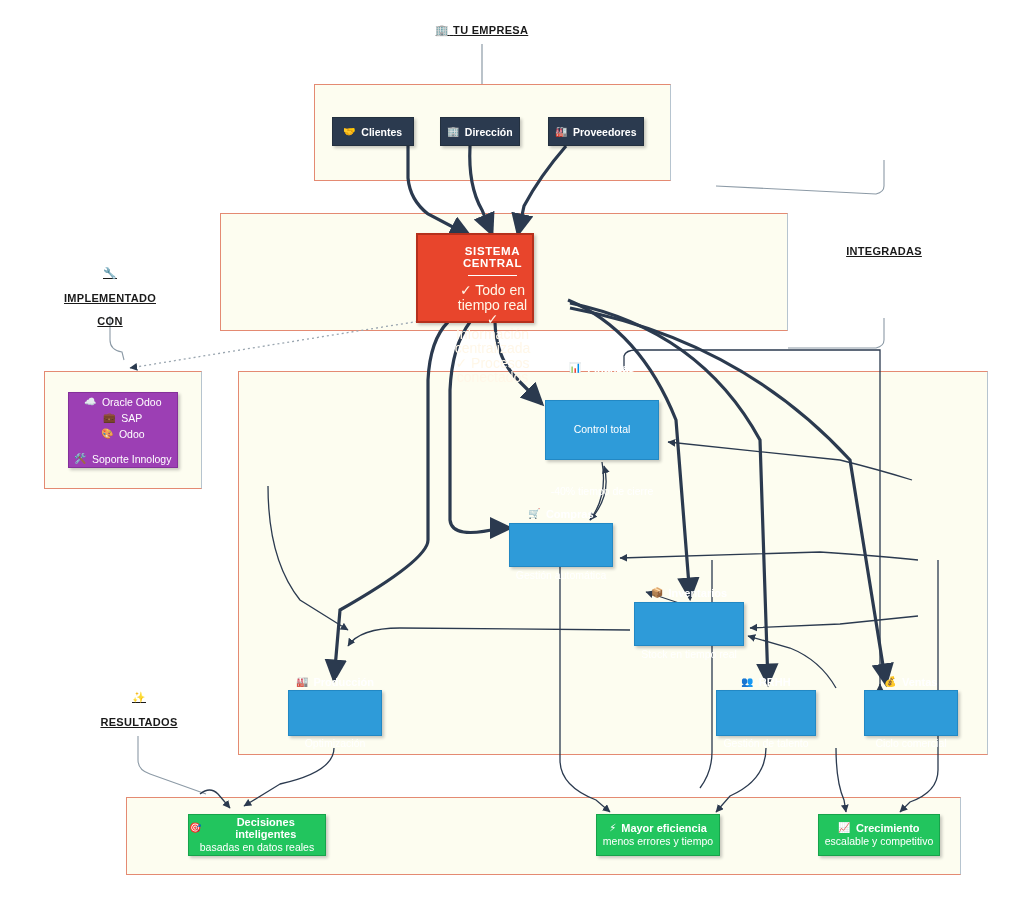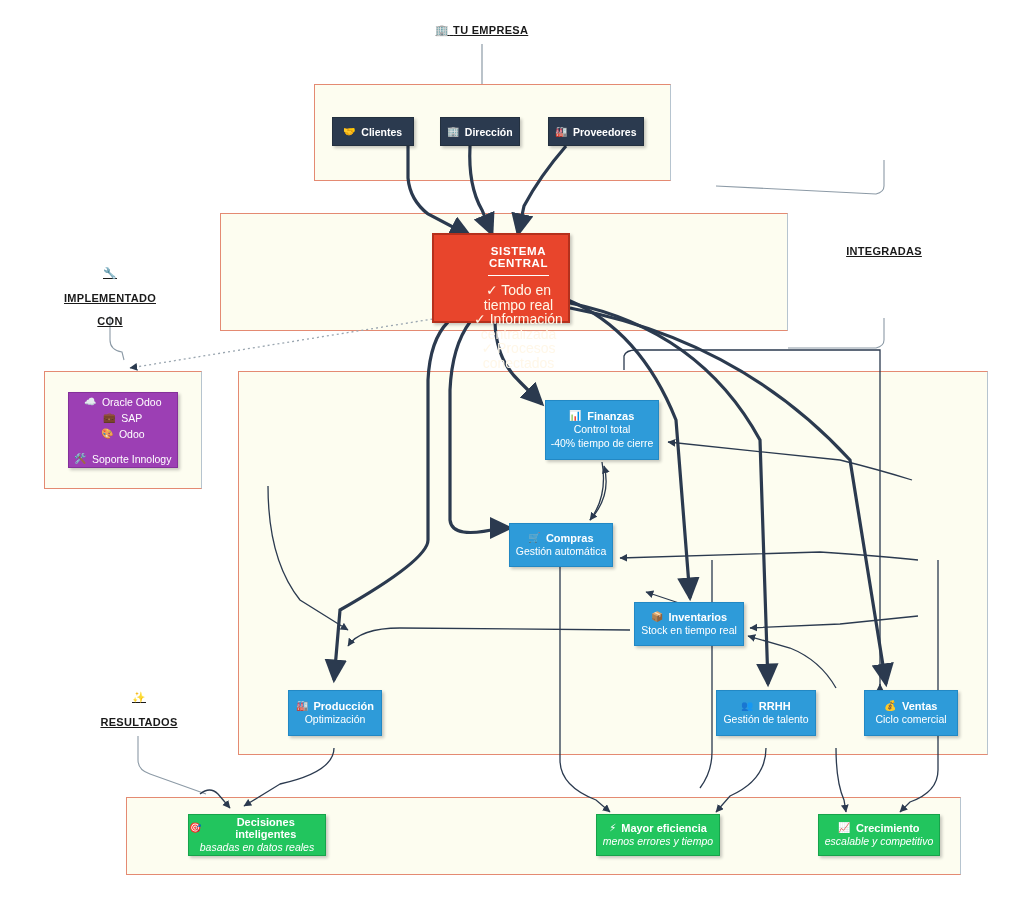--- a/index.html
+++ b/index.html
@@ -29,26 +29,26 @@
 
   .node.central{background:#e8452c;border:2px solid #b5301c;color:#ffffff;}
   .node.central .title{font-weight:bold;font-size:11.5px;letter-spacing:.6px;
         padding-top:10px;color:#ffffff;}
   .node.central hr{border:none;border-top:1px solid #ffffff;width:62%;margin:6px auto 7px;}
   .node.central .li{font-size:14px;line-height:14.5px;color:#fff7e8;}
 
   .node.blue{background:#2e9bd9;border:1px solid #2288c4;color:#ffffff;
              display:flex;flex-direction:column;align-items:center;justify-content:center;}
   .node.blue .t1{font-size:11px;display:flex;align-items:center;gap:5px;}
-  .node.blue .t2{font-size:10.5px;line-height:14px;}
+  .node.blue .t2{font-size:10.5px;line-height:14px;margin-top:48px;}
 
   .node.green{background:#22c55e;border:1px solid #17a34a;color:#ffffff;
              display:flex;flex-direction:column;align-items:center;justify-content:center;}
   .node.green .t1{font-size:11px;font-weight:bold;display:flex;align-items:center;gap:5px;}
-  .node.green .t2{font-size:10.5px;line-height:14px;font-style:italic;}
+  .node.green .t2{font-size:10.5px;line-height:14px;}
 
   .node.purple{background:#9c3fb4;border:1px solid #84309a;color:#ffffff;
              display:flex;flex-direction:column;align-items:center;justify-content:center;
              font-size:10.5px;line-height:16px;}
   .node.purple .row{display:flex;align-items:center;gap:5px;justify-content:center;}
   .node.purple .gap{height:9px;}
   .ico{font-size:10px;line-height:1;}
 </style>
 </head>
 <body>
@@ -141,21 +141,21 @@
   </div>
   <div class="node dark" style="left:440px;top:117px;width:80px;height:29px;">
     <span class="ico">🏢</span>
     <span class="t1">Dirección</span>
   </div>
   <div class="node dark" style="left:548px;top:117px;width:96px;height:29px;">
     <span class="ico">🏭</span>
     <span class="t1">Proveedores</span>
   </div>
 
-  <div class="node central" style="left:432px;top:233px;width:138px;height:90px;padding-left:35px;">
+  <div class="node central" style="left:416px;top:233px;width:118px;height:90px;padding-left:35px;">
     <div class="title">SISTEMA CENTRAL</div>
     <hr>
     <div class="li">✓ Todo en tiempo real</div>
     <div class="li">✓ Información centralizada</div>
     <div class="li">✓ Procesos conectados</div>
   </div>
 
   <div class="node blue" style="left:545px;top:400px;width:114px;height:60px;">
     <div class="t1">
         <span class="ico">📊</span>

